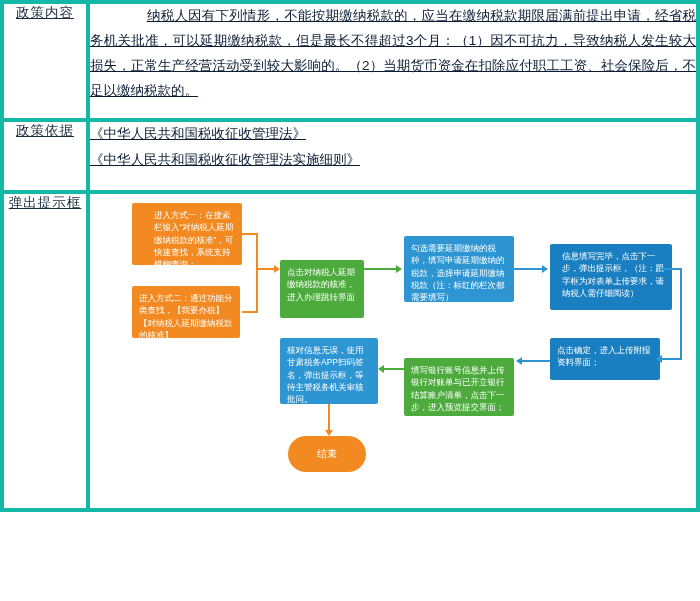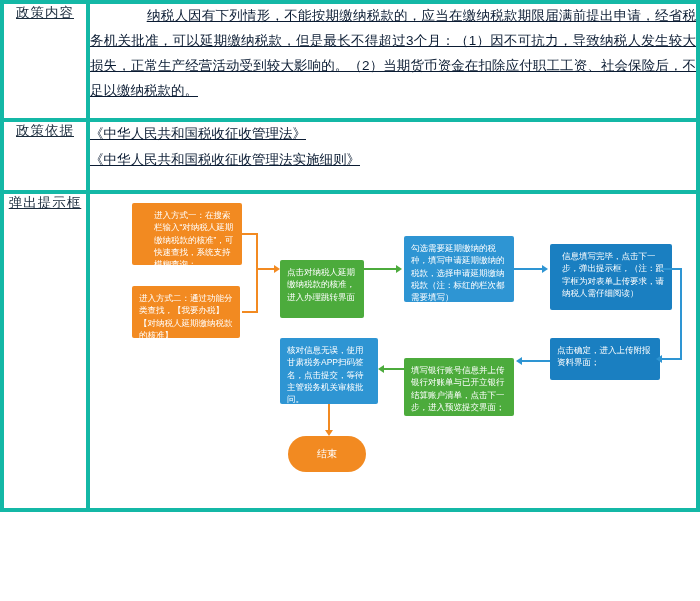--- a/index.html
+++ b/index.html
@@ -142,21 +142,21 @@
         <td class="content">
           <div class="flowwrap">
 
             <div class="node orange n-entry1">进入方式一：在搜索栏输入“对纳税人延期缴纳税款的核准”，可快速查找，系统支持模糊查询；</div>
             <div class="node orange n-entry2">进入方式二：通过功能分类查找，【我要办税】【对纳税人延期缴纳税款的核准】</div>
             <div class="node green n-click">点击对纳税人延期缴纳税款的核准，进入办理跳转界面</div>
             <div class="node lightblue n-select">勾选需要延期缴纳的税种，填写申请延期缴纳的税款，选择申请延期缴纳税款（注：标红的栏次都需要填写）</div>
             <div class="node blue n-fill">信息填写完毕，点击下一步，弹出提示框，（注：跟字框为对表单上传要求，请纳税人需仔细阅读）</div>
             <div class="node blue n-confirm">点击确定，进入上传附报资料界面；</div>
             <div class="node green n-upload">填写银行账号信息并上传银行对账单与已开立银行结算账户清单，点击下一步，进入预览提交界面；</div>
-            <div class="node lightblue n-check">核对信息无误，使用甘肃税务APP扫码签名，点击提交，等待主管税务机关审核批问。</div>
+            <div class="node lightblue n-check">核对信息无误，使用甘肃税务APP扫码签名，弹出提示框，等待主管税务机关审核批问。</div>
 
             <div class="line" style="left:150px; top:35px; width:16px; height:2px;"></div>
             <div class="line" style="left:150px; top:113px; width:16px; height:2px;"></div>
             <div class="line" style="left:164px; top:35px; width:2px; height:80px;"></div>
             <div class="line" style="left:164px; top:70px; width:18px; height:2px;"></div>
             <div class="arrow right" style="left:182px; top:67px;"></div>
 
             <div class="line green-l" style="left:272px; top:70px; width:32px; height:2px;"></div>
             <div class="arrow right g" style="left:304px; top:67px;"></div>
 

